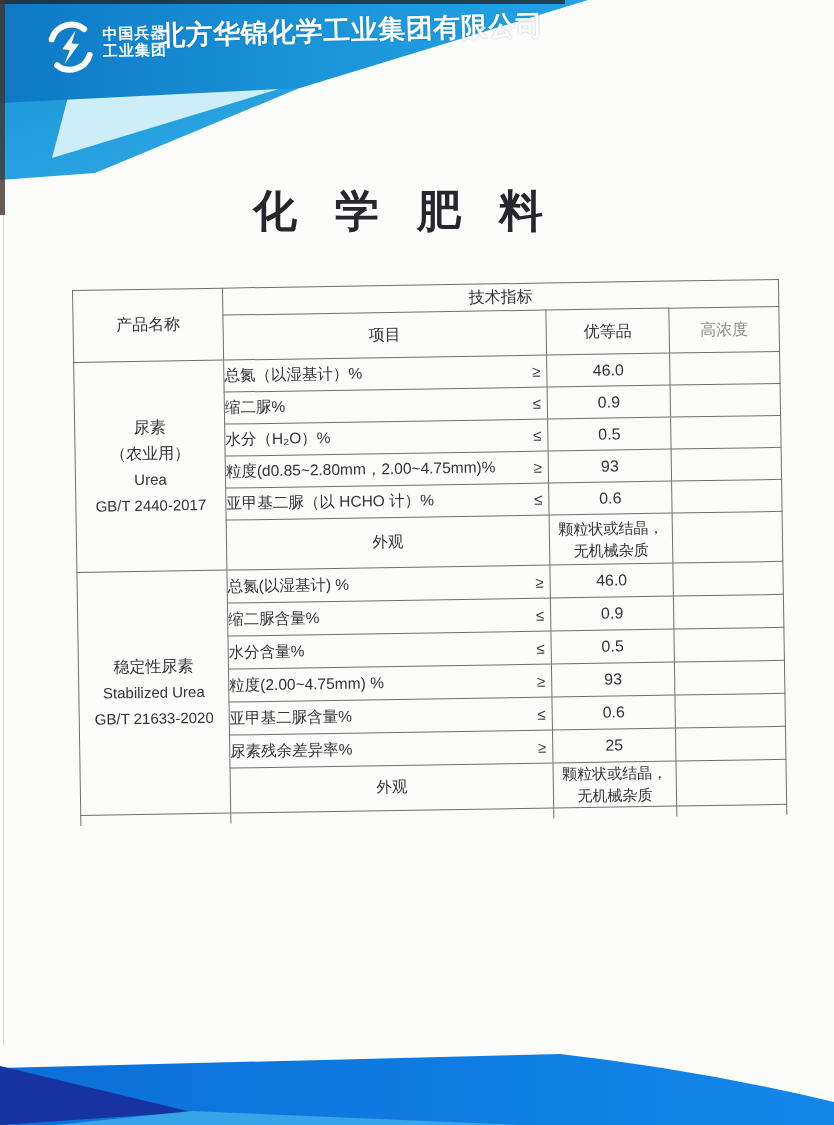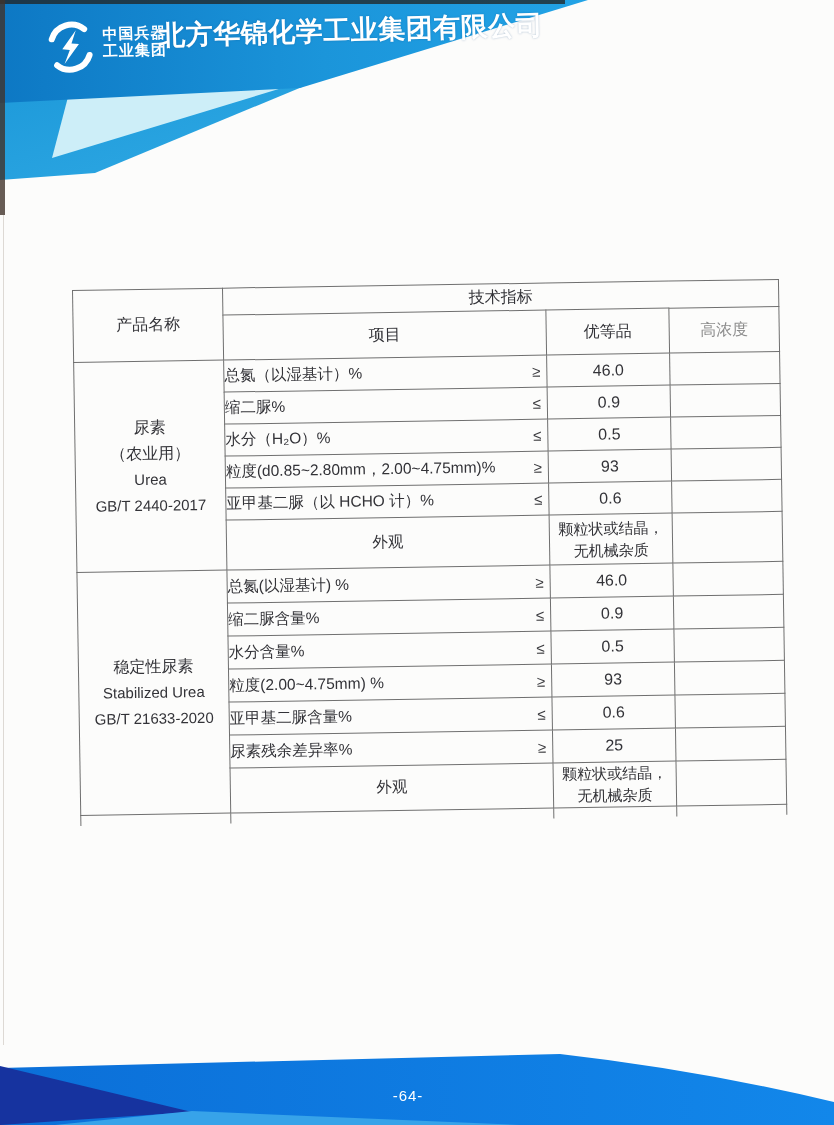--- a/index.html
+++ b/index.html
@@ -102,20 +102,21 @@
       </g>
       <path d="M36,12 L21,32 L29,33 L23,48 L39,27 L31,26 Z" fill="#ffffff"></path>
     </svg>
     <div class="org-block">
       <div>中国兵器</div>
       <div>工业集团</div>
     </div>
     <div class="company-name">北方华锦化学工业集团有限公司</div>
   </div>
 
+  <h1 class="doc-title">化学肥料</h1>
 
   <div class="tbl-wrap">
     <table class="spec">
       <colgroup>
           <col style="width:150px">
           <col style="width:323px">
           <col style="width:123px">
           <col style="width:110px">
         </colgroup>
 
@@ -283,15 +284,14 @@
     <defs>
       <linearGradient id="gFoot" x1="0" y1="0" x2="1" y2="0">
         <stop offset="0" stop-color="#0b6fd8"></stop>
         <stop offset="1" stop-color="#1287ea"></stop>
       </linearGradient>
     </defs>
     <path d="M0,68 L560,54 Q700,70 834,102 L834,125 L0,125 Z" fill="url(#gFoot)"></path>
     <path d="M0,66 L192,112 L0,125 Z" fill="#16339f"></path>
     <path d="M55,125 L192,111 L520,125 Z" fill="#37a3e9"></path>
   </svg>
-  <div class="page-num">-64-</div>
 
 </div>
 
 </body></html>

